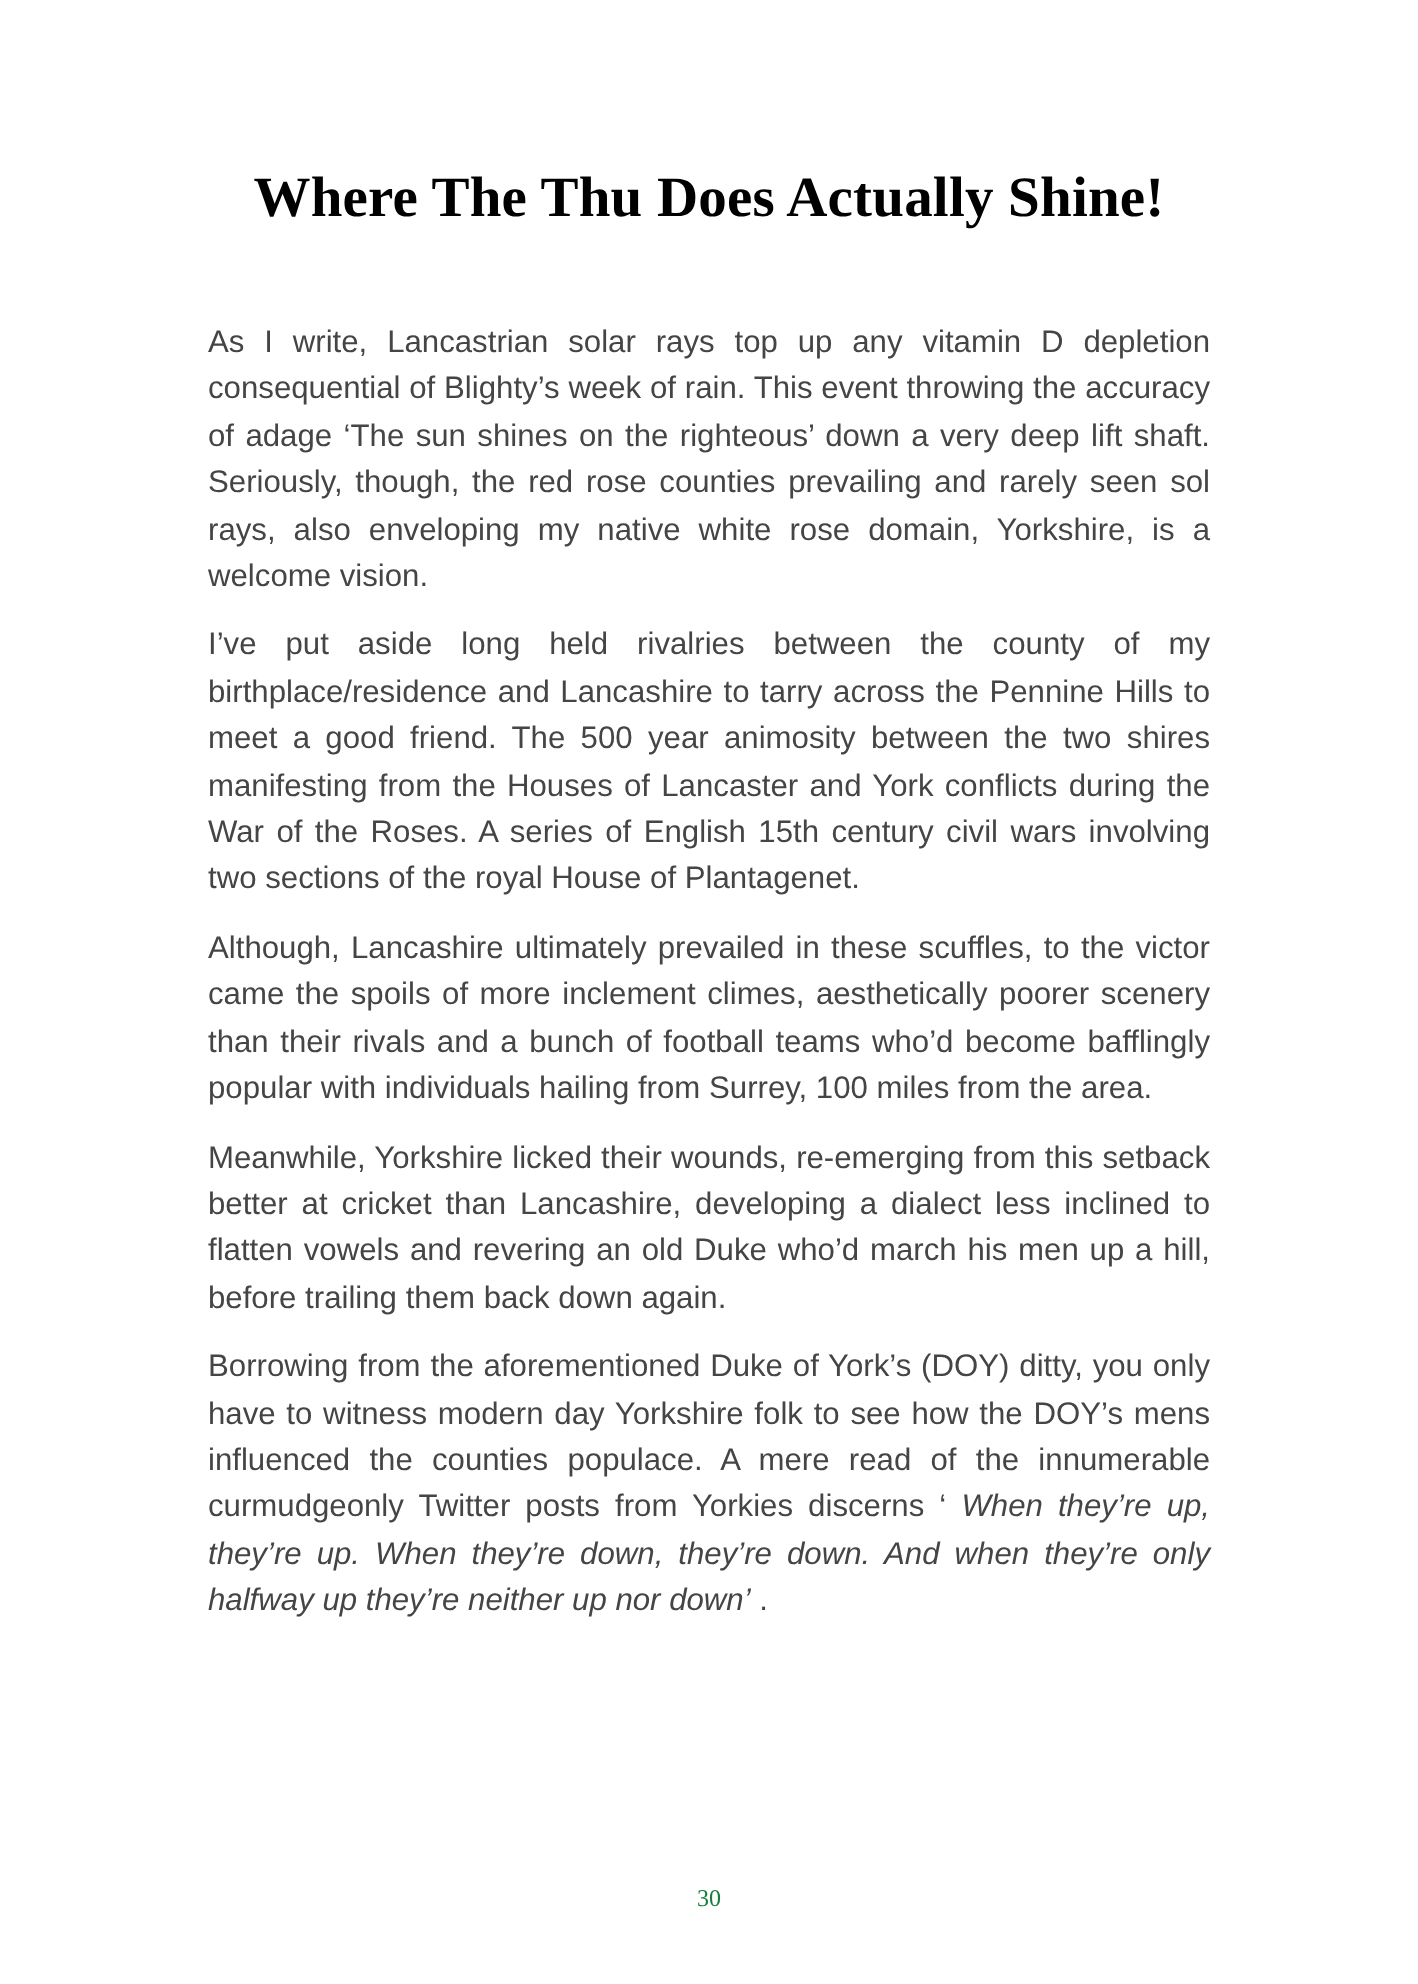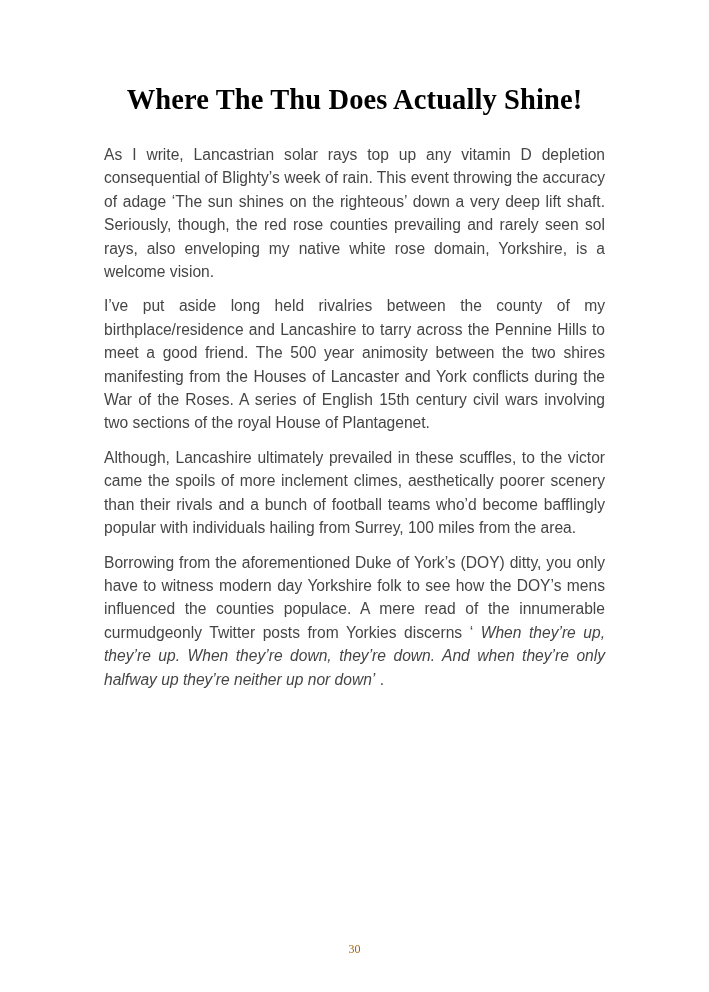--- a/index.html
+++ b/index.html
@@ -29,21 +29,21 @@
       font-family: "Liberation Serif", serif;
       font-weight: bold;
       font-size: 28.5px;
       color: #000000;
       margin: 0;
       line-height: 36px;
       letter-spacing: 0.1px;
     }
     .body-text {
       position: absolute;
-      top: 143px;
+      top: 160px;
       left: 104px;
       width: 501px;
       font-family: "Liberation Sans", sans-serif;
       font-size: 15.6px;
       line-height: 23.4px;
       color: #454545;
     }
     .para {
       margin: 0 0 11px 0;
       text-align: justify;
@@ -53,30 +53,31 @@
       font-style: italic;
     }
     .page-number {
       position: absolute;
       top: 942px;
       left: 0;
       width: 709px;
       text-align: center;
       font-family: "Liberation Serif", serif;
       font-size: 12px;
-      color: #a16207;
+      color: #15803d;
     }
   </style>
 </head>
 <body>
 
 <div class="page">
   <h1 class="title">Where The Thu Does Actually Shine!</h1>
 
   <div class="body-text">
     <p class="para">As I write, Lancastrian solar rays top up any vitamin D depletion consequential of Blighty’s week of rain. This event throwing the accuracy of adage ‘The sun shines on the righteous’ down a very deep lift shaft. Seriously, though, the red rose counties prevailing and rarely seen sol rays, also enveloping my native white rose domain, Yorkshire, is a welcome vision.</p>
     <p class="para">I’ve put aside long held rivalries between the county of my birthplace/residence and Lancashire to tarry across the Pennine Hills to meet a good friend. The 500 year animosity between the two shires manifesting from the Houses of Lancaster and York conflicts during the War of the Roses. A series of English 15th century civil wars involving two sections of the royal House of Plantagenet.</p>
     <p class="para">Although, Lancashire ultimately prevailed in these scuffles, to the victor came the spoils of more inclement climes, aesthetically poorer scenery than their rivals and a bunch of football teams who’d become bafflingly popular with individuals hailing from Surrey, 100 miles from the area.</p>
+    <p class="para">Meanwhile, Yorkshire licked their wounds, re-emerging from this setback better at cricket than Lancashire, developing a dialect less inclined to flatten vowels and revering an old Duke who’d march his men up a hill, before trailing them back down again.</p>
     <p class="para"><span>Borrowing from the aforementioned Duke of York’s (DOY) ditty, you only have to witness modern day Yorkshire folk to see how the DOY’s mens influenced the counties populace. A mere read of the innumerable curmudgeonly Twitter posts from Yorkies discerns ‘ </span><em>When they’re up, they’re up. When they’re down, they’re down. And when they’re only halfway up they’re neither up nor down’</em><span> .</span></p>
   </div>
 
   <div class="page-number">30</div>
 </div>
 
 </body></html>

